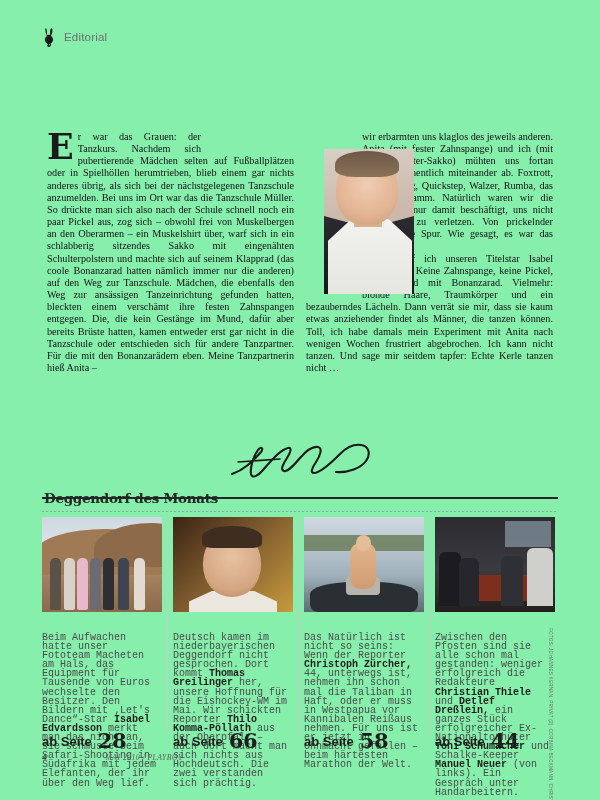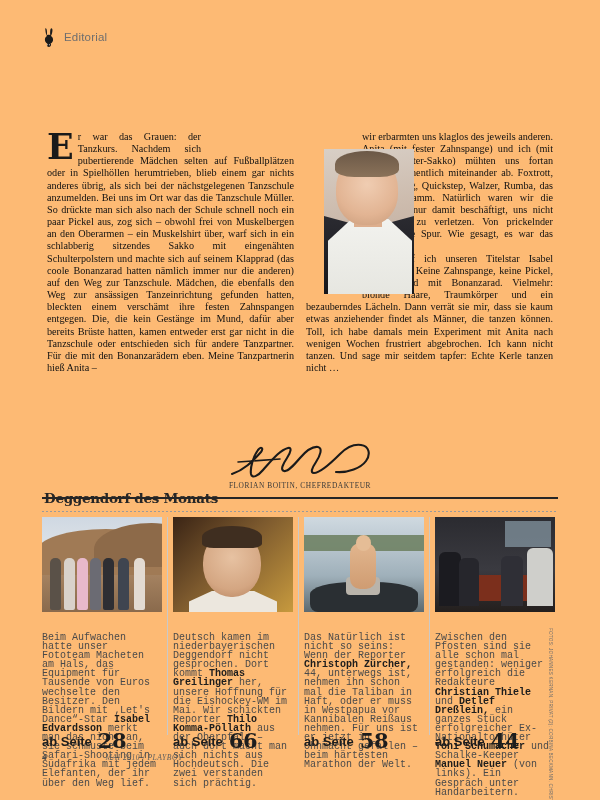--- a/index.html
+++ b/index.html
@@ -7,21 +7,21 @@
     width:600px;height:800px;
     background:#ffffff;
     font-family:"Liberation Serif", serif;
     color:#111;
     overflow:hidden;
     position:relative;
   }
   .page{
     position:absolute;
     left:0;top:0;width:600px;height:800px;
-    background:#fdba74;
+    background:#86efac;
     box-sizing:border-box;
   }
 
   
   .runhead{
     position:absolute;left:42px;top:26px;
     display:flex;align-items:center;gap:9px;
     height:22px;
   }
   .bunny{
@@ -287,21 +287,20 @@
 
   <div class="sig-wrap">
     <svg viewBox="0 0 160 40" width="160" height="40" aria-hidden="true">
       <path d="M4 34 C16 30 24 22 33 12 C36 8 33 6 30 10 C25 17 22 28 23 34 C24 39 30 36 35 30
                C44 20 52 10 60 8 C64 7 63 12 59 18 C55 24 52 30 56 31 C60 32 66 25 72 18
                C78 11 84 6 90 7 C95 8 92 16 88 22 C84 28 82 33 86 33 C92 33 104 22 112 14
                C118 8 126 4 133 5 C141 6 143 14 138 21 C133 28 120 33 108 32" fill="none" stroke="#1a1a1a" stroke-width="2.1" stroke-linecap="round"></path>
       <path d="M10 22 L52 19" fill="none" stroke="#1a1a1a" stroke-width="1.6" stroke-linecap="round"></path>
     </svg>
   </div>
-  <div class="byline">FLORIAN BOITIN, CHEFREDAKTEUR</div>
 
   <div class="rule-thick"></div>
   <div class="section-title">Deggendorf des Monats</div>
   <div class="rule-dotted"></div>
 
   <div class="grid">
     <div class="vsep v1"></div>
     <div class="vsep v2"></div>
     <div class="vsep v3"></div>
 

